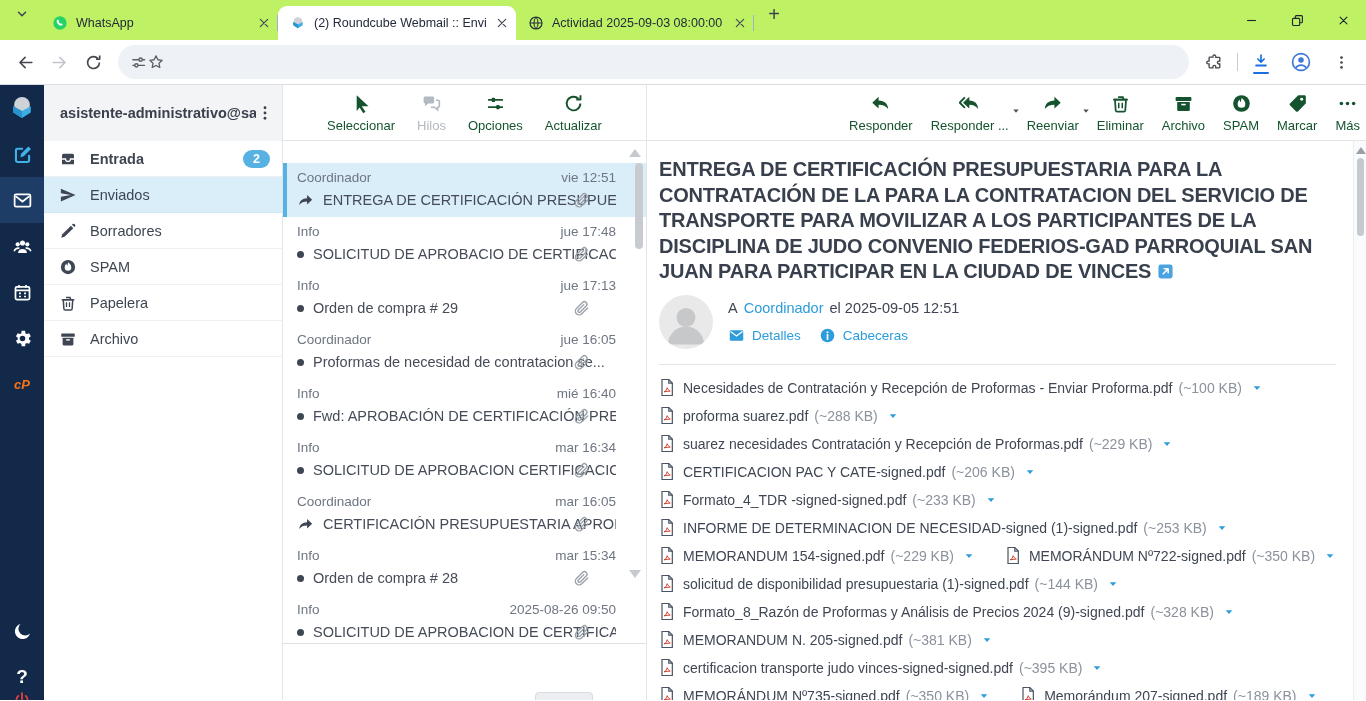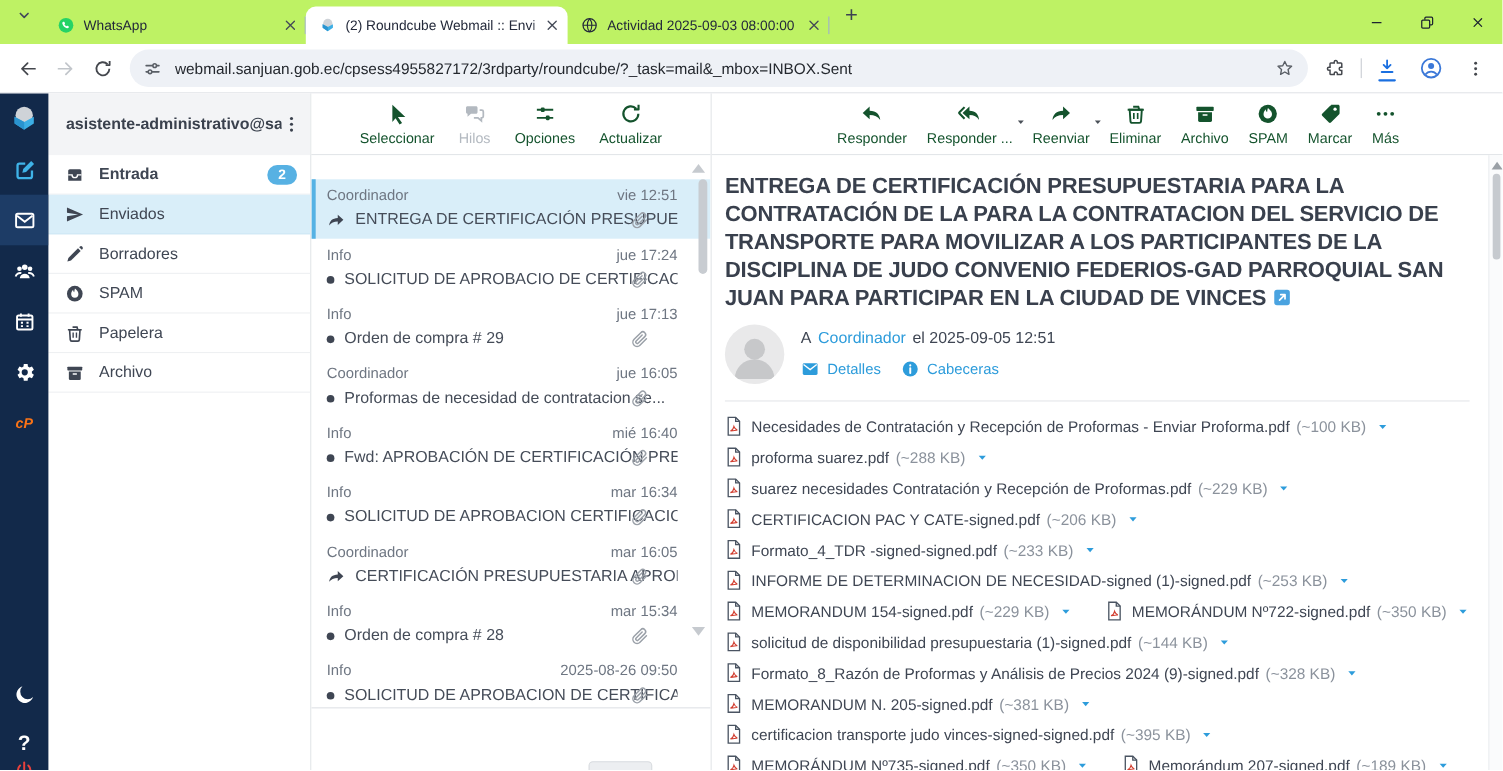--- a/index.html
+++ b/index.html
@@ -87,21 +87,21 @@
   .clip{width:17px;height:17px;color:#9aa0a8;flex:none;position:absolute;right:26px}
   .row .l2{position:relative}
   .row.sel{background:#d9eef9;box-shadow:inset 4px 0 0 #56b2e4}
   .lscroll-up,.lscroll-down{position:absolute;right:5px;width:0;height:0;border-left:6px solid transparent;border-right:6px solid transparent}
   .lscroll-up{top:8px;border-bottom:8px solid #c6cacf}
   .lscroll-down{bottom:122px;border-top:8px solid #c6cacf}
   .lthumb{position:absolute;right:3px;top:22px;width:8px;height:86px;background:#c8ccd1;border-radius:4px}
   .pager{position:absolute;bottom:-4px;left:252px;width:58px;height:12px;background:#eceef1;border:1px solid #d8dbdf;border-radius:4px}
 
   .msgcol{flex:1;display:flex;flex-direction:column;min-width:0;position:relative}
-  .msg-tb{padding-left:108px;gap:6px;justify-content:flex-start}
+  .msg-tb{padding-left:108px;gap:6px;justify-content:flex-end}
   .msg-body{flex:1;padding:16px 30px 0 12px;overflow:hidden}
   .subject-h{font-size:20px;font-weight:700;line-height:25.5px;color:#39404d;max-width:700px;letter-spacing:-.2px}
   .extlink{display:inline-block;width:17px;height:17px;vertical-align:-2px;margin-left:6px}
   .sender-row{display:flex;margin-top:10px;gap:15px;align-items:flex-start}
   .avatar{width:54px;height:54px;border-radius:50%;background:#e9e9ea;overflow:hidden;flex:none;position:relative}
   .avatar .ic{width:54px;height:54px;color:#c7c8ca}
   .sender-meta{padding-top:5px;font-size:14.5px;color:#3f4653}
   .blue{color:#2d9cdb}
   .meta-links{display:flex;gap:18px;margin-top:11px;font-size:13.5px;align-items:center}
   .mlink{display:flex;align-items:center;gap:7px;color:#2d9cdb}
@@ -382,21 +382,20 @@
     </div>
   <div class="nav-btn">
       <svg class="ic">
         <use href="#i-reload"></use>
       </svg>
     </div>
   <div class="omnibox">
     <svg class="ic tune">
         <use href="#i-tune"></use>
       </svg>
-    <span class="url">webmail.sanjuan.gob.ec/cpsess4955827172/3rdparty/roundcube/?_task=mail&amp;_mbox=INBOX.Sent</span>
     <svg class="ic star">
         <use href="#i-star"></use>
       </svg>
   </div>
   <div class="nav-right">
     <div class="nav-btn">
         <svg class="ic">
           <use href="#i-puzzle"></use>
         </svg>
       </div>
@@ -563,21 +562,21 @@
               </svg>
               <span class="subj">ENTREGA DE CERTIFICACIÓN PRESUPUEST...</span>
               <svg class="ic clip">
                 <use href="#i-clip"></use>
               </svg>
             </div>
           </div>
           <div class="row">
             <div class="l1">
               <span>Info</span>
-              <span class="date">jue 17:24</span>
+              <span class="date">jue 17:48</span>
             </div>
             <div class="l2">
               <span class="dot"></span>
               <span class="subj">SOLICITUD DE APROBACIO DE CERTIFICACI...</span>
               <svg class="ic clip">
                 <use href="#i-clip"></use>
               </svg>
             </div>
           </div>
           <div class="row">

